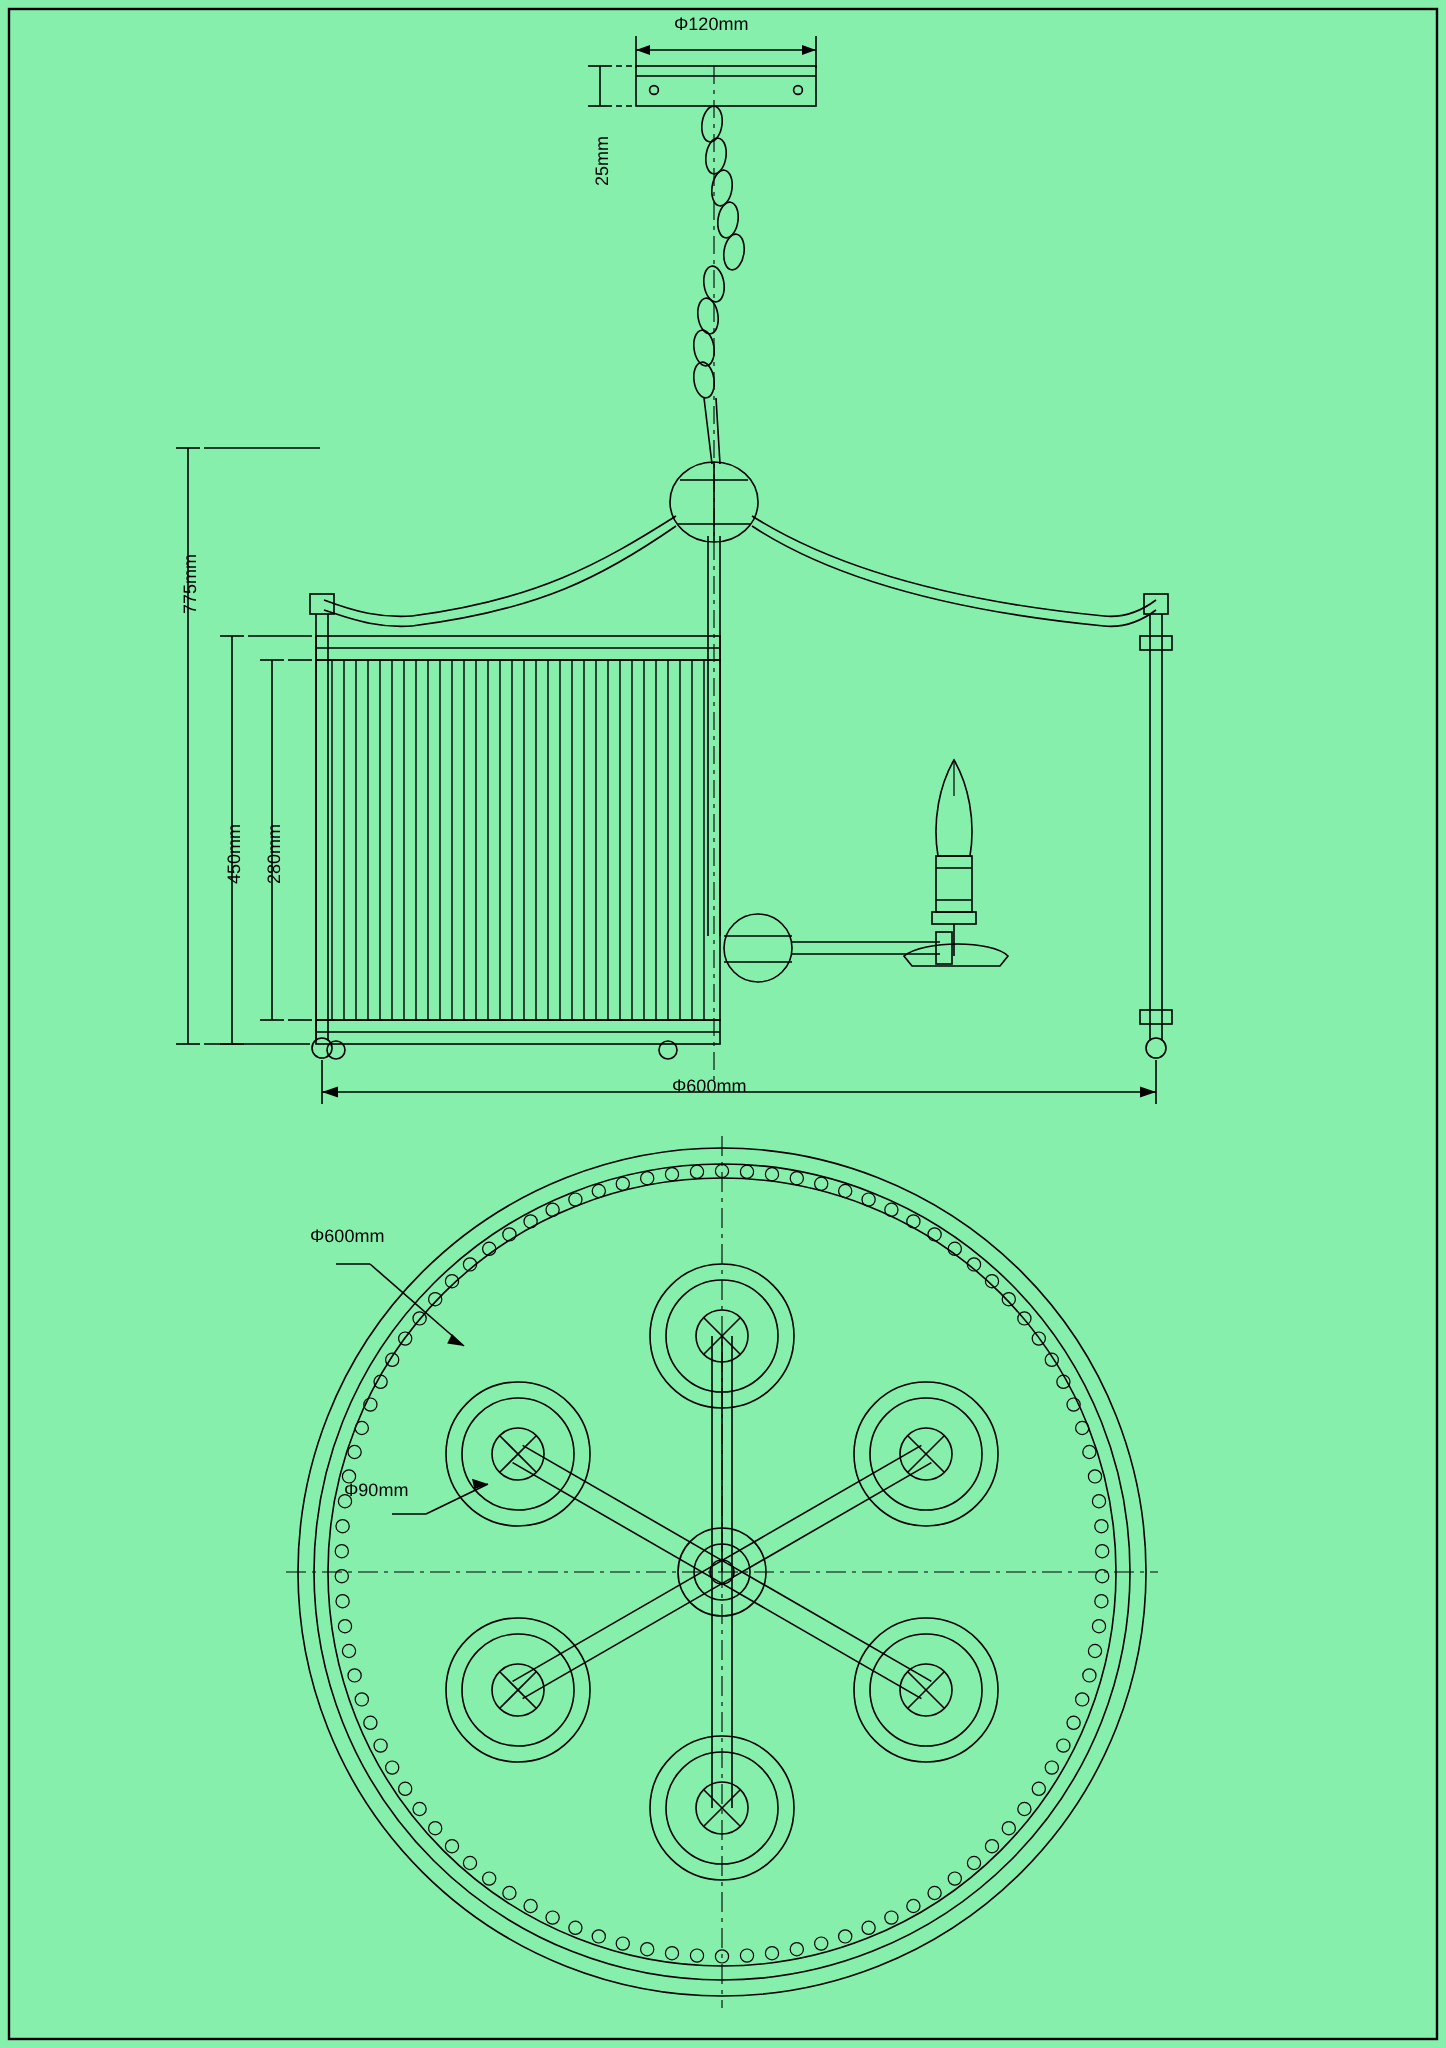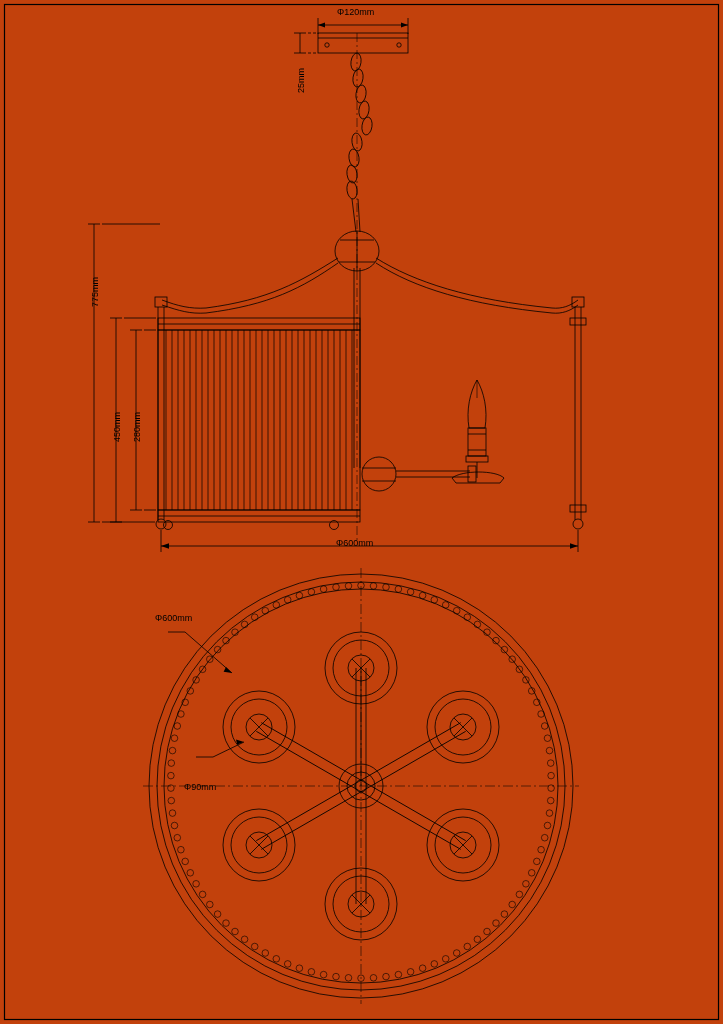--- a/index.html
+++ b/index.html
@@ -7,21 +7,21 @@
     padding: 0;
     background: #ffffff;
   }
   body {
     font-family: "Liberation Sans", sans-serif;
   }
   #sheet {
     position: relative;
     width: 723px;
     height: 1024px;
-    background: #c2410c;
+    background: #86efac;
     overflow: hidden;
   }
   #sheet svg {
     position: absolute;
     left: 0;
     top: 0;
   }
   .dim-label {
     position: absolute;
     font-family: "Liberation Sans", sans-serif;
@@ -439,15 +439,15 @@
   <div class="dim-label vert" style="left:90px; top:307px;">775mm</div>
 
   <div class="dim-label vert" style="left:112px; top:442px;">450mm</div>
 
   <div class="dim-label vert" style="left:132px; top:442px;">280mm</div>
 
   <div class="dim-label" style="left:336px; top:538px;">Φ600mm</div>
 
   <div class="dim-label" style="left:155px; top:613px;">Φ600mm</div>
 
-  <div class="dim-label" style="left:184px; top:740px;margin-top:42px;">Φ90mm</div>
+  <div class="dim-label" style="left:172px; top:740px;">Φ90mm</div>
 
 </div>
 
 </body></html>

